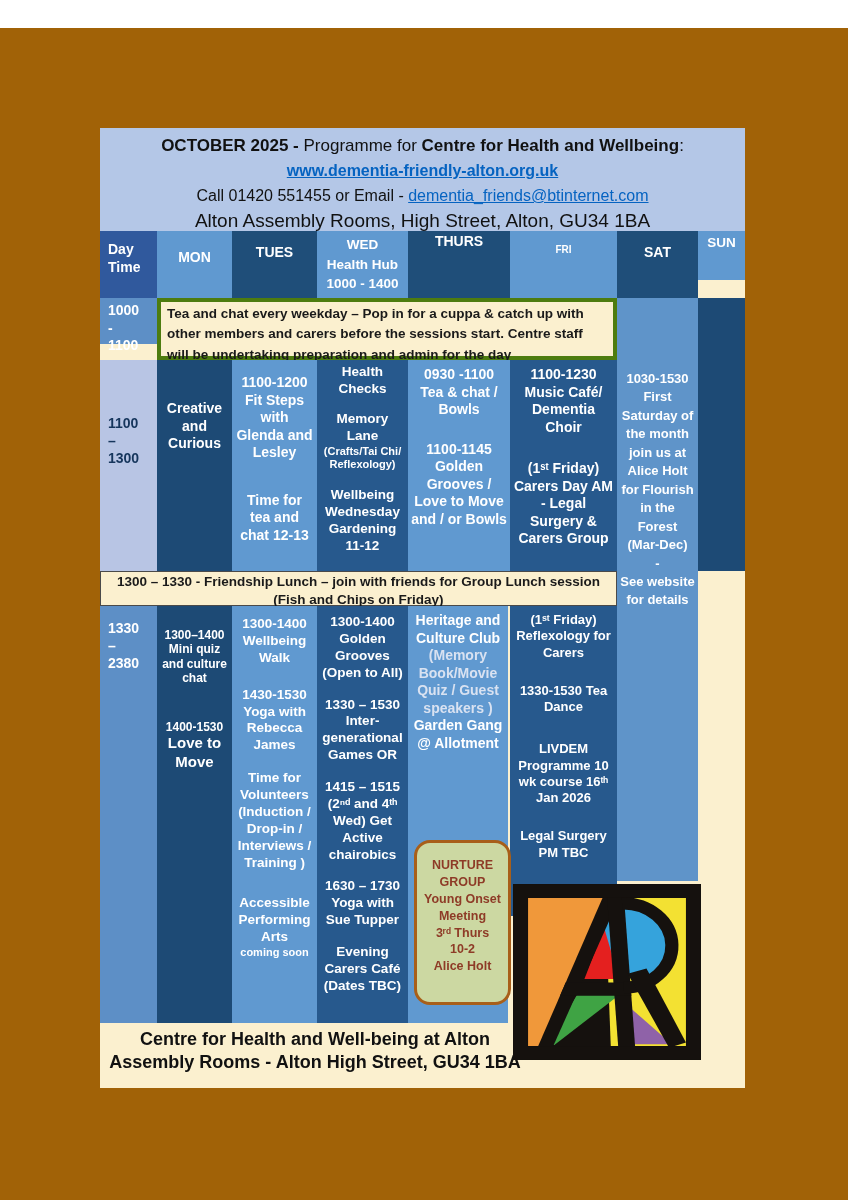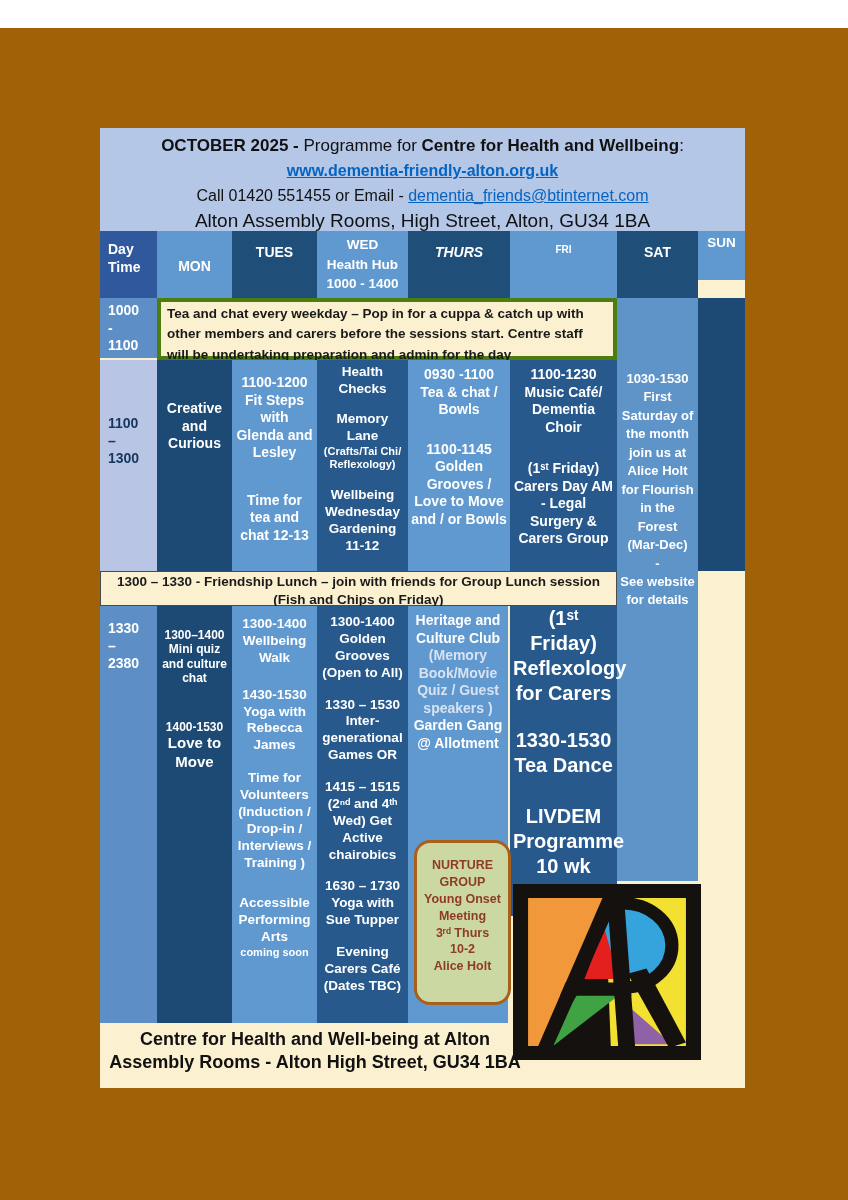--- a/index.html
+++ b/index.html
@@ -57,33 +57,33 @@
     <div class="hdr-l3"><span>Call 01420 551455 or Email - </span><a class="link">dementia_friends@btinternet.com</a></div>
     <div class="hdr-l4">Alton Assembly Rooms, High Street, Alton, GU34 1BA</div>
   </div>
 
   <div class="abs bg-cream" style="left:100px;top:203px;width:645px;height:857px;"></div>
 
   <div class="cell bg-royal" style="left:100px;top:203px;width:57px;height:67px;padding:10px 0 0 8px;text-align:left;font-size:14px;">
     <div>Day</div>
     <div>Time</div>
   </div>
-  <div class="cell bg-light" style="left:157px;top:203px;width:75px;height:67px;padding-top:27px;font-size:14px;"><span>MON</span></div>
+  <div class="cell bg-light" style="left:157px;top:203px;width:75px;height:67px;padding-top:18px;font-size:14px;"><span>MON</span></div>
   <div class="cell bg-dark" style="left:232px;top:203px;width:85px;height:67px;padding-top:13px;font-size:14px;"><span>TUES</span></div>
   <div class="cell bg-light" style="left:317px;top:203px;width:91px;height:67px;padding-top:4px;font-size:13.5px;line-height:1.45;">
     <div>WED</div>
     <div>Health Hub</div>
     <div>1000 - 1400</div>
   </div>
-  <div class="cell bg-dark" style="left:408px;top:203px;width:102px;height:67px;padding-top:13px;font-size:14px;font-style:italic;"><span>THURS</span></div>
+  <div class="cell bg-dark" style="left:408px;top:203px;width:102px;height:67px;padding-top:2px;font-size:14px;"><span>THURS</span></div>
   <div class="cell bg-light" style="left:510px;top:203px;width:107px;height:67px;padding-top:13px;font-size:10px;"><span>FRI</span></div>
   <div class="cell bg-dark" style="left:617px;top:203px;width:81px;height:67px;padding-top:13px;font-size:14px;"><span>SAT</span></div>
   <div class="cell bg-light" style="left:698px;top:203px;width:47px;height:49px;padding-top:4px;font-size:13.5px;"><span>SUN</span></div>
 
-  <div class="cell bg-med" style="left:100px;top:270px;width:57px;height:60px;padding:4px 0 0 8px;text-align:left;font-size:14px;">
+  <div class="cell bg-med" style="left:100px;top:270px;width:57px;height:46px;padding:4px 0 0 8px;text-align:left;font-size:14px;">
     <div>1000</div>
     <div>-</div>
     <div>1100</div>
   </div>
   <div class="abs tea-band">Tea and chat every weekday – Pop in for a cuppa &amp; catch up with other members and carers before the sessions start.  Centre staff will be undertaking preparation and admin for the day</div>
 
   <div class="cell bg-light2 sat-txt" style="left:617px;top:270px;width:81px;height:583px;padding-top:72px;">
     <div class="p">1030-1530 First Saturday of the month join us at Alice Holt for Flourish in the Forest (Mar-Dec)</div>
     <div class="p">-</div>
     <div class="p">See website for details</div>
@@ -144,21 +144,21 @@
     <div class="p" style="margin-top:15px;">1330 – 1530 Inter-generational Games OR</div>
     <div class="p" style="margin-top:15px;">1415 – 1515 (2ⁿᵈ and 4ᵗʰ Wed) Get Active chairobics</div>
     <div class="p" style="margin-top:15px;">1630 – 1730 Yoga with Sue Tupper</div>
     <div class="p" style="margin-top:15px;">Evening Carers Café (Dates TBC)</div>
   </div>
   <div class="cell bg-light" style="left:408px;top:578px;width:100px;height:417px;padding-top:6px;font-size:14px;">
     <div class="p">Heritage and Culture Club</div>
     <div class="p muted">(Memory Book/Movie Quiz / Guest speakers )</div>
     <div class="p">Garden Gang @ Allotment</div>
   </div>
-  <div class="cell bg-dark2" style="left:510px;top:578px;width:107px;height:310px;font-size:20px;">
+  <div class="cell bg-dark2" style="left:510px;top:578px;width:107px;height:310px;padding-top:6px;font-size:13px;">
     <div class="p">(1ˢᵗ Friday) Reflexology for Carers</div>
     <div class="p" style="margin-top:22px;">1330-1530 Tea Dance</div>
     <div class="p" style="margin-top:26px;">LIVDEM Programme 10 wk course 16ᵗʰ Jan 2026</div>
     <div class="p" style="margin-top:22px;">Legal Surgery PM TBC</div>
   </div>
 
   <div class="abs nurture">
     <div>NURTURE GROUP</div>
     <div>Young Onset Meeting</div>
     <div>3ʳᵈ Thurs</div>

